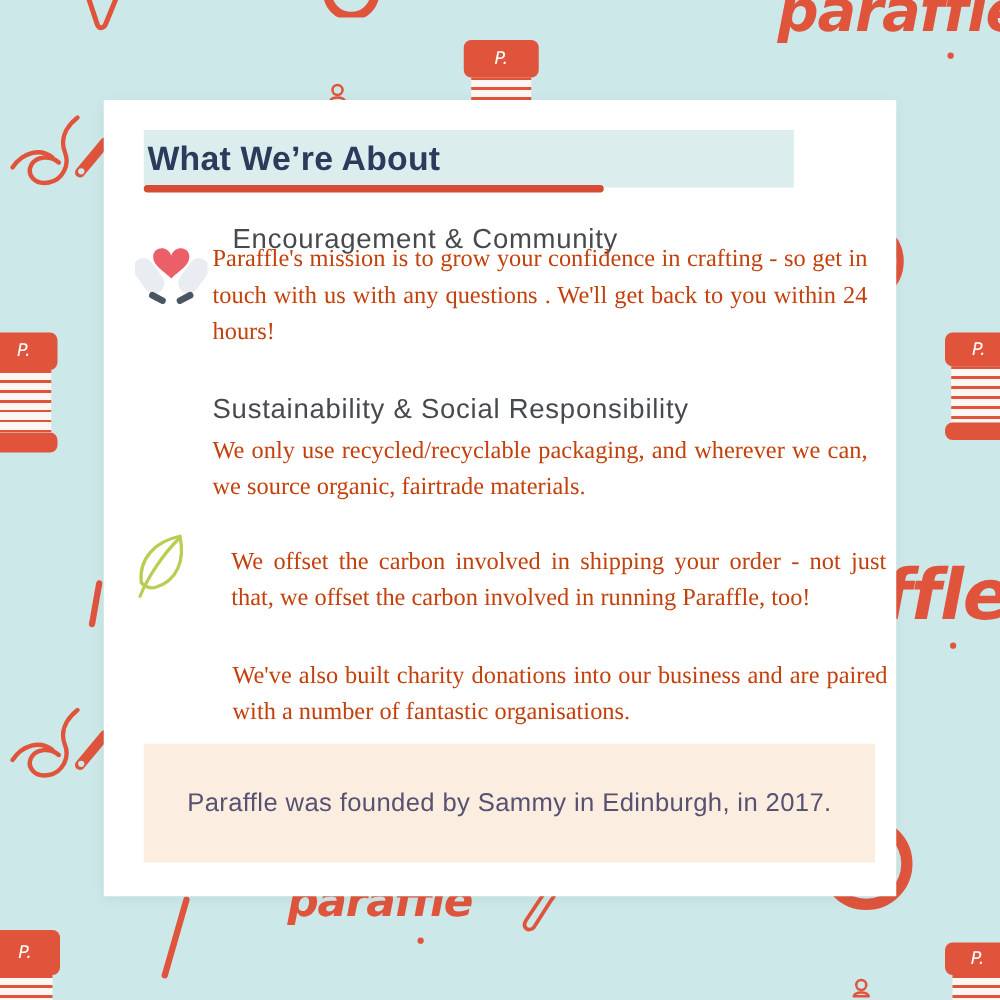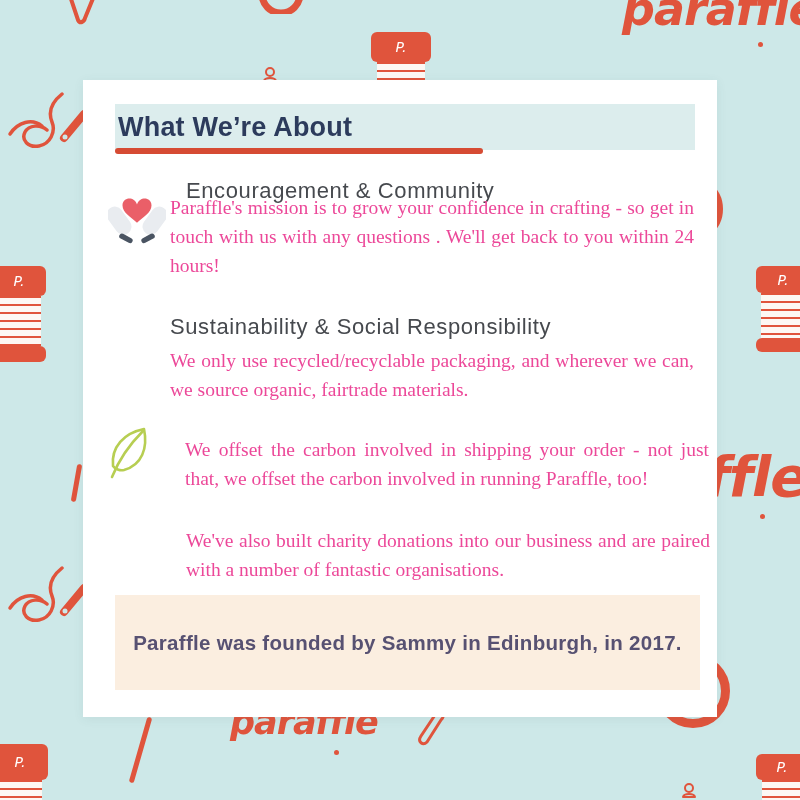--- a/index.html
+++ b/index.html
@@ -51,52 +51,52 @@
   
   .slash{left:138px;top:716px;width:5px;height:68px;background:#e0543c;border-radius:3px;transform:rotate(16deg);}
   .ring{left:656px;top:654px;width:74px;height:74px;border:9px solid #e0543c;border-radius:50%;box-sizing:border-box;}
   .needle-sliver{left:74px;top:464px;width:5px;height:38px;background:#e0543c;border-radius:3px;transform:rotate(10deg);}
   
   .card{
     position:absolute;z-index:2;left:83px;top:80px;width:634px;height:637px;
     background:#ffffff;box-shadow:0 2px 10px rgba(60,90,90,0.08);
   }
   .title-bar{
-    position:absolute;left:32px;top:24px;width:580px;height:46px;
+    position:absolute;left:32px;top:24px;width:520px;height:46px;
     background:#dceded;display:flex;align-items:center;
   }
   .title-bar .title{
     padding-left:3px;font-size:27px;font-weight:bold;color:#2c3b5c;letter-spacing:0.2px;
   }
   .title-underline{
     position:absolute;left:32px;top:68px;width:368px;height:6px;
     background:#d64b33;border-radius:3px;
   }
   .sec-heading{
     position:absolute;left:87px;width:525px;
     font-size:22px;color:#46494e;letter-spacing:0.6px;font-weight:normal;
   }
   .sec1-heading{top:82px;}
   .sec2-heading{top:234px;}
   .para{
     position:absolute;left:87px;width:524px;
     font-family:"Liberation Serif","DejaVu Serif",serif;
-    font-size:19.5px;line-height:29px;color:#ec4899;
+    font-size:19.5px;line-height:29px;color:#c2410c;
     text-align:justify;
   }
   .para1{top:113px;}
   .para2{top:266px;}
   .para3{top:340px;}
   .para4{top:430px;}
   .hands-icon{position:absolute;left:25px;top:110px;}
   .leaf-icon{position:absolute;left:22px;top:344px;}
   .founder-box{
     position:absolute;left:32px;top:515px;width:585px;height:95px;
     background:#fbeee0;display:flex;flex-direction:column;
-    align-items:center;justify-content:center;gap:11px;font-weight:bold;
+    align-items:center;justify-content:center;gap:11px;
   }
   .founder-box div{
     font-size:20.5px;color:#575172;letter-spacing:0.3px;text-align:center;
   }
 </style>
 </head>
 <body>
 
 <svg class="doodle" style="left:64px;top:-6px;" width="38" height="32" viewBox="0 0 38 32">
   <path d="M6 2 L14 26 C16 30 20 28 21 24 L30 2" fill="none" stroke="#e0543c" stroke-width="4" stroke-linecap="round"></path>

